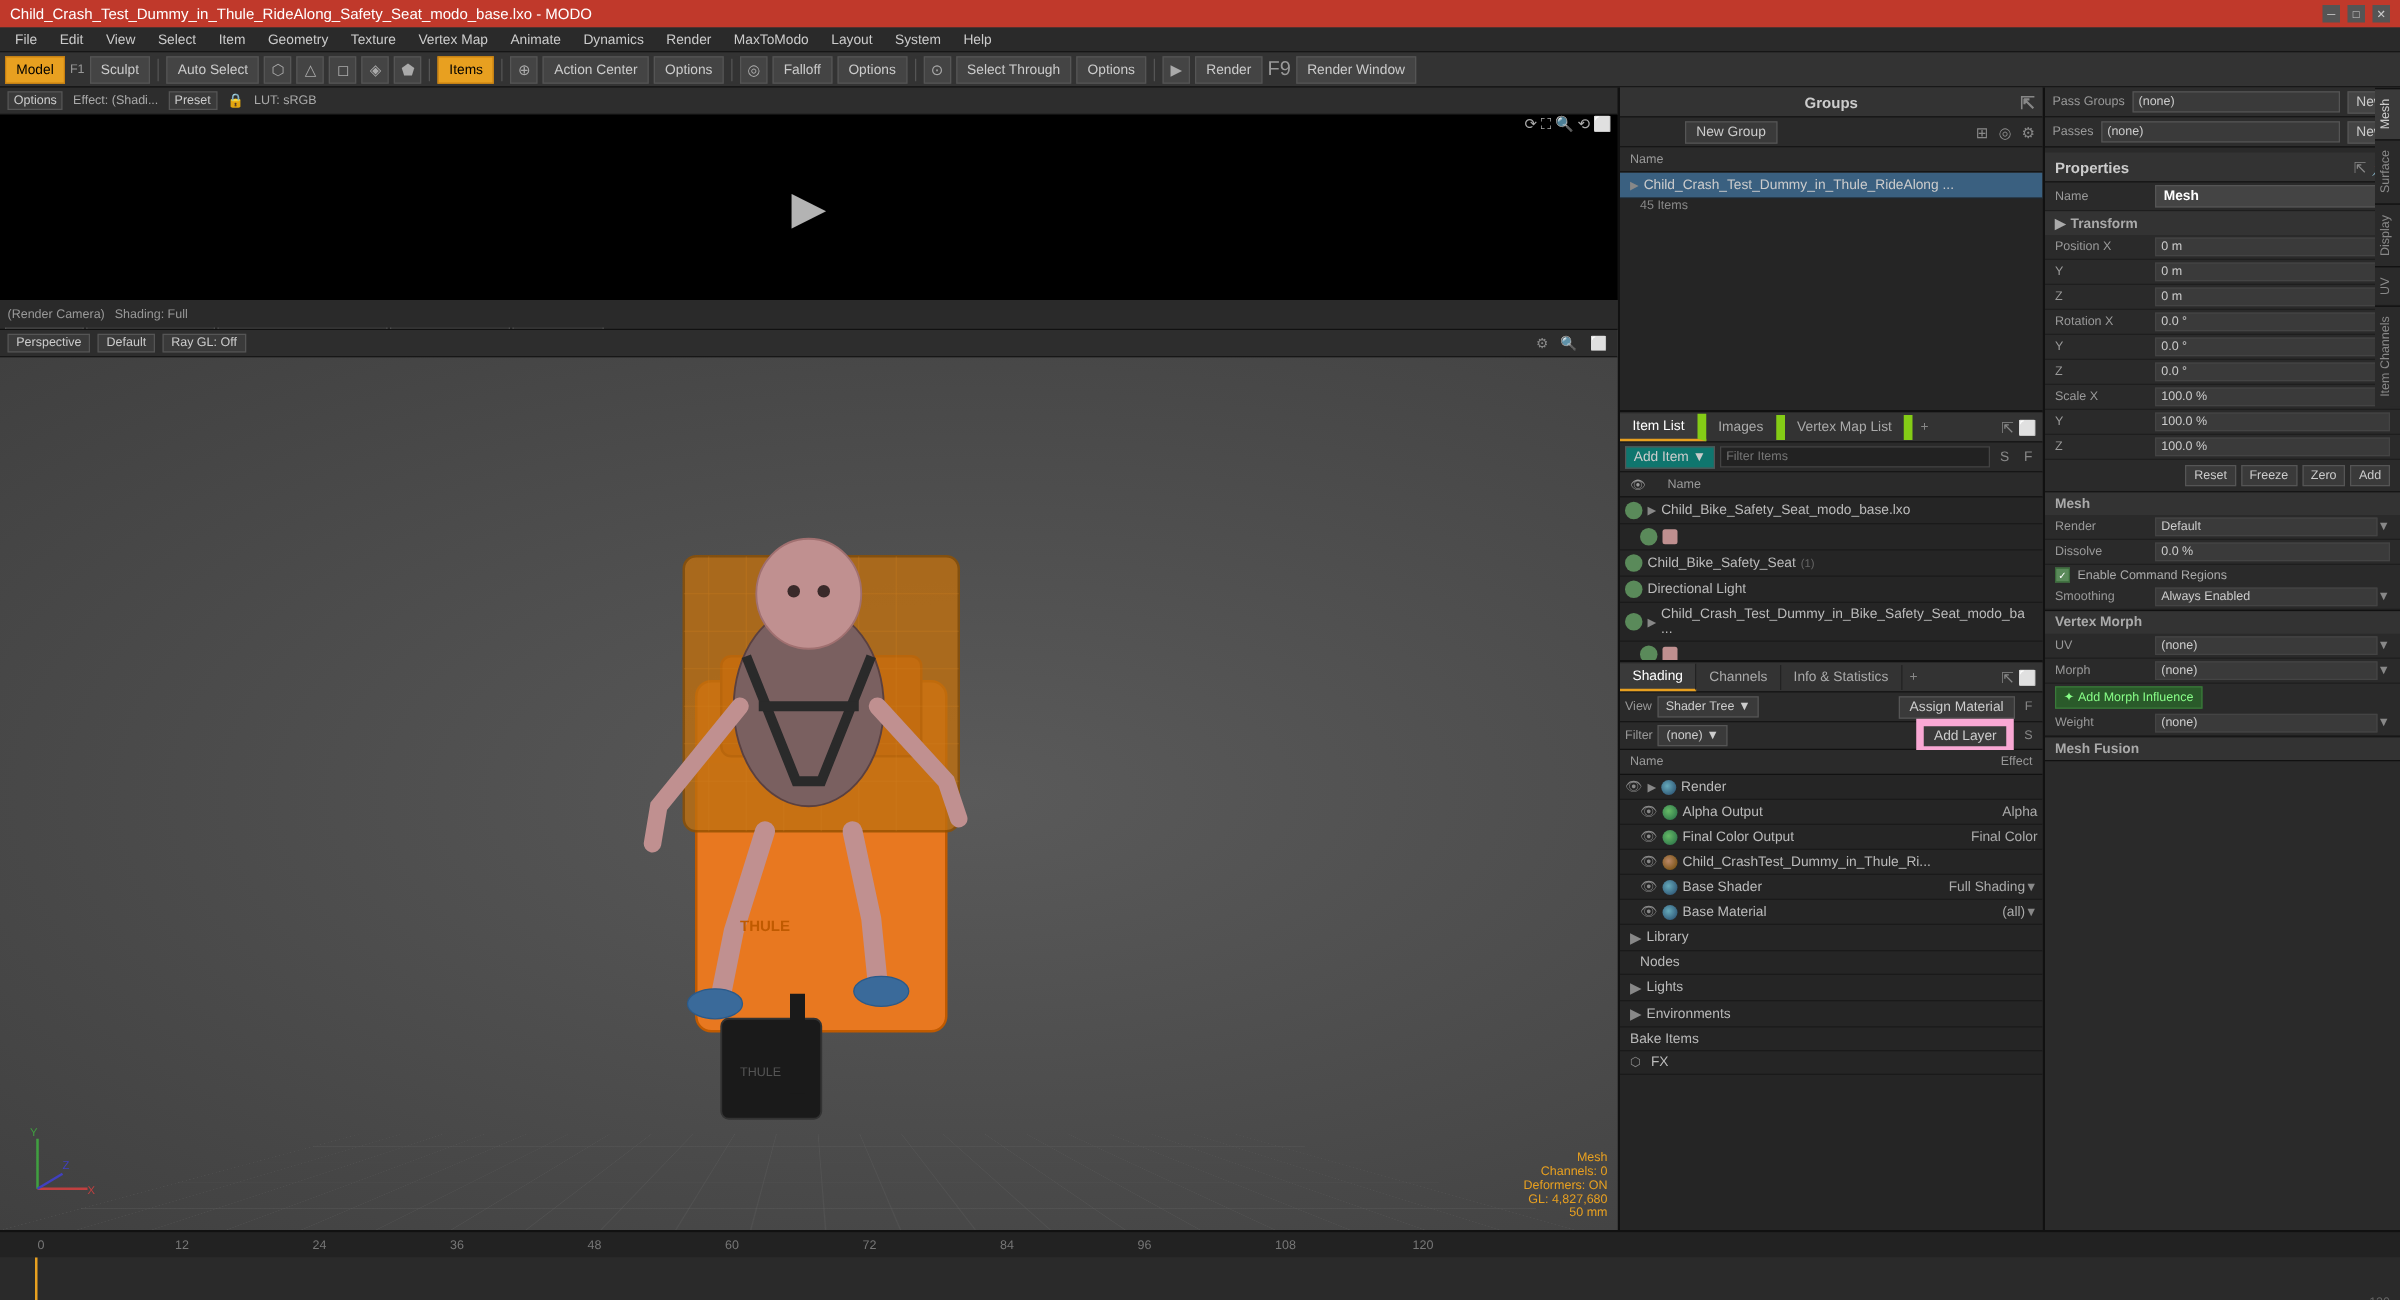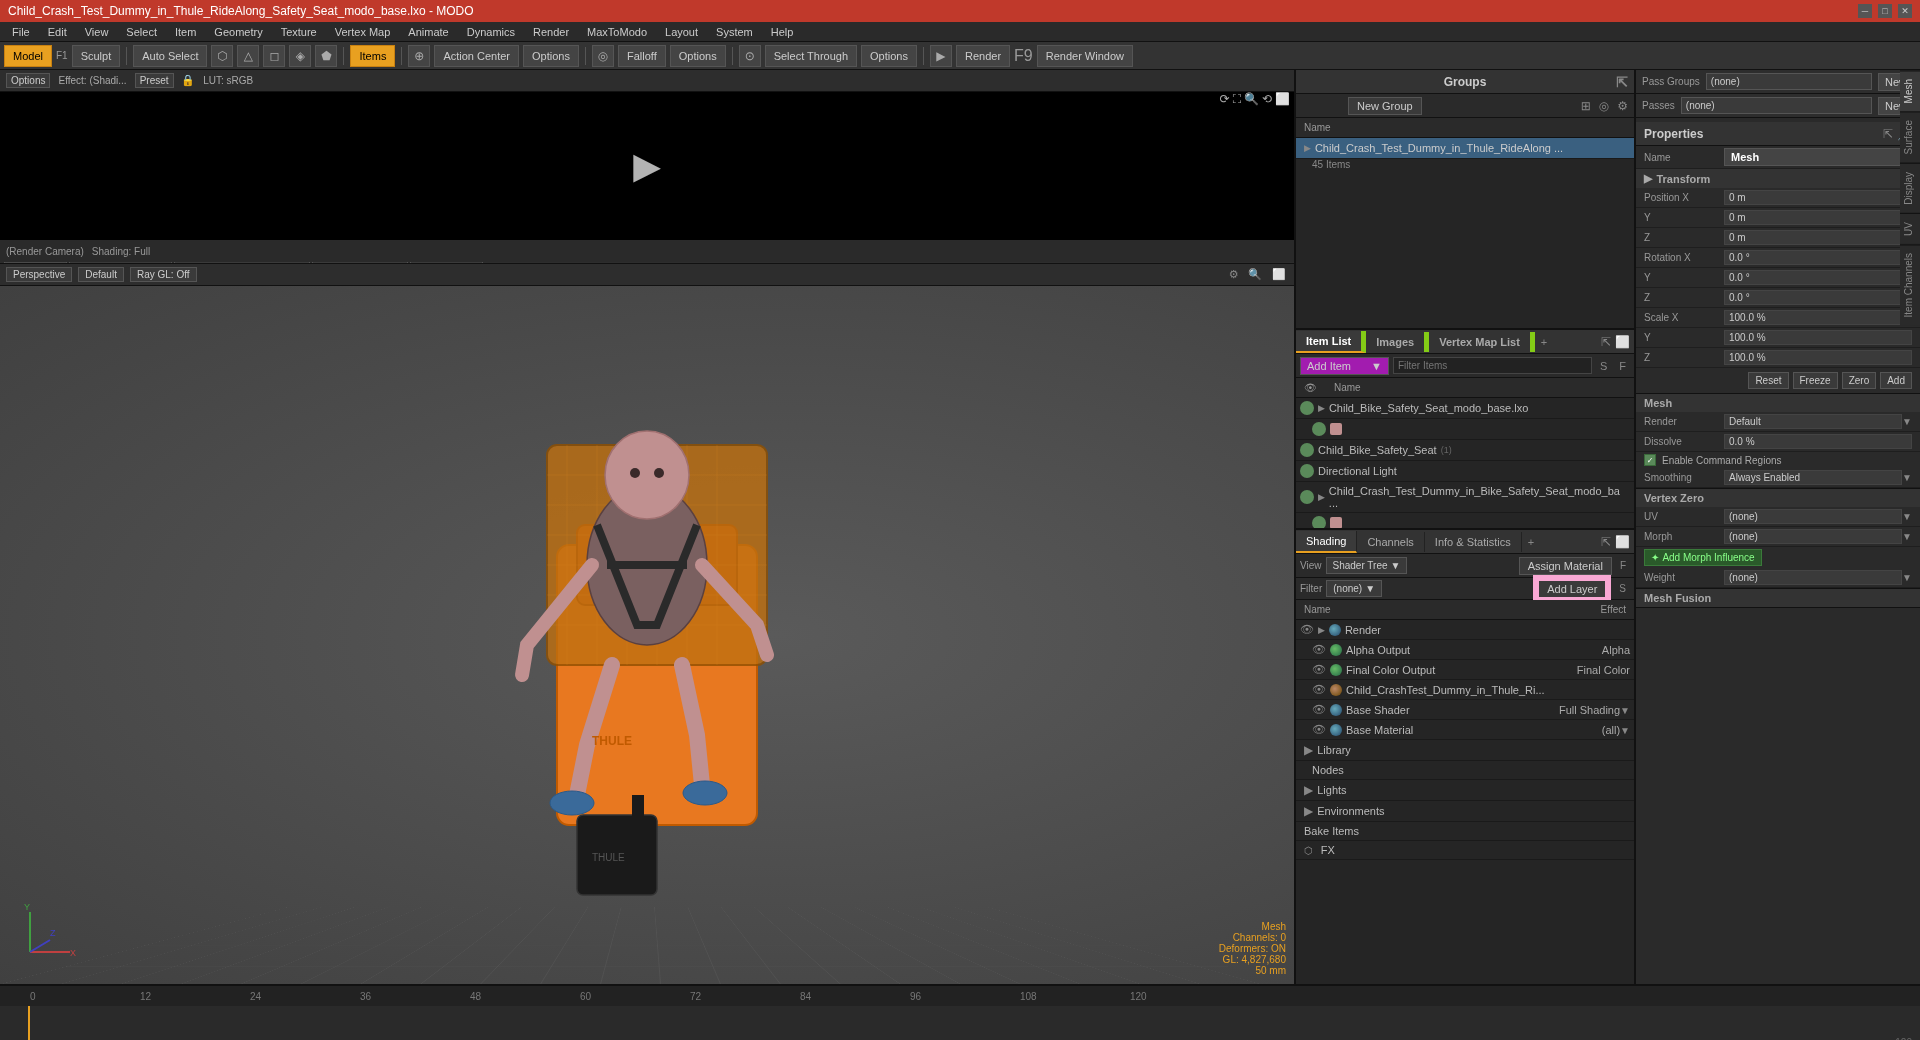--- a/index.html
+++ b/index.html
@@ -332,48 +332,47 @@
       display: flex;
       align-items: center;
       border-bottom: 1px solid #111;
       position: relative;
     }
     .item-tab {
       padding: 4px 10px;
       color: #aaa;
       font-size: 11px;
       cursor: pointer;
-      border-right: 5px solid #84cc16;
-      font-weight: bold;
+      border-right: 7px solid #84cc16;
     }
     .item-tab.active { background: #3a3a3a; color: #fff; border-bottom: 2px solid #e8a020; }
     .item-tab-add { padding: 4px 6px; color: #888; cursor: pointer; }
     #item-tabs .tab-icons {
       position: absolute; right: 4px;
       display: flex; gap: 4px; align-items: center;
     }
     .tab-icon { font-size: 12px; color: #888; cursor: pointer; }
 
     #item-toolbar {
       background: #2a2a2a;
       height: 24px;
       display: flex;
       align-items: center;
       padding: 0 4px;
       gap: 4px;
       border-bottom: 1px solid #111;
     }
     .item-tool-btn {
-      background: #a21caf;
+      background: #0f766e;
       border: 1px solid #555;
       padding: 2px 6px;
       color: #ccc;
       font-size: 11px;
       cursor: pointer;
-      display: flex; align-items: flex-end; gap: 20px;
+      display: flex; align-items: flex-end; gap: 3px;
     }
     .item-filter {
       flex: 1;
       background: #222;
       border: 1px solid #444;
       padding: 2px 4px;
       color: #ccc;
       font-size: 10px;
     }
     #item-col-header {
@@ -1216,21 +1215,21 @@
         </div>
         <div class="prop-row">
           <span class="prop-label">Smoothing</span>
           <div class="prop-value">Always Enabled</div>
           <span style="font-size:10px;color:#888">▼</span>
         </div>
       </div>
 
       <div class="prop-section">
         <div class="prop-section-header">
-          <span>Vertex Zero</span>
+          <span>Vertex Morph</span>
         </div>
         <div class="prop-row">
           <span class="prop-label">UV</span>
           <div class="prop-value">(none)</div>
           <span style="font-size:10px;color:#888">▼</span>
         </div>
         <div class="prop-row">
           <span class="prop-label">Morph</span>
           <div class="prop-value">(none)</div>
           <span style="font-size:10px;color:#888">▼</span>

